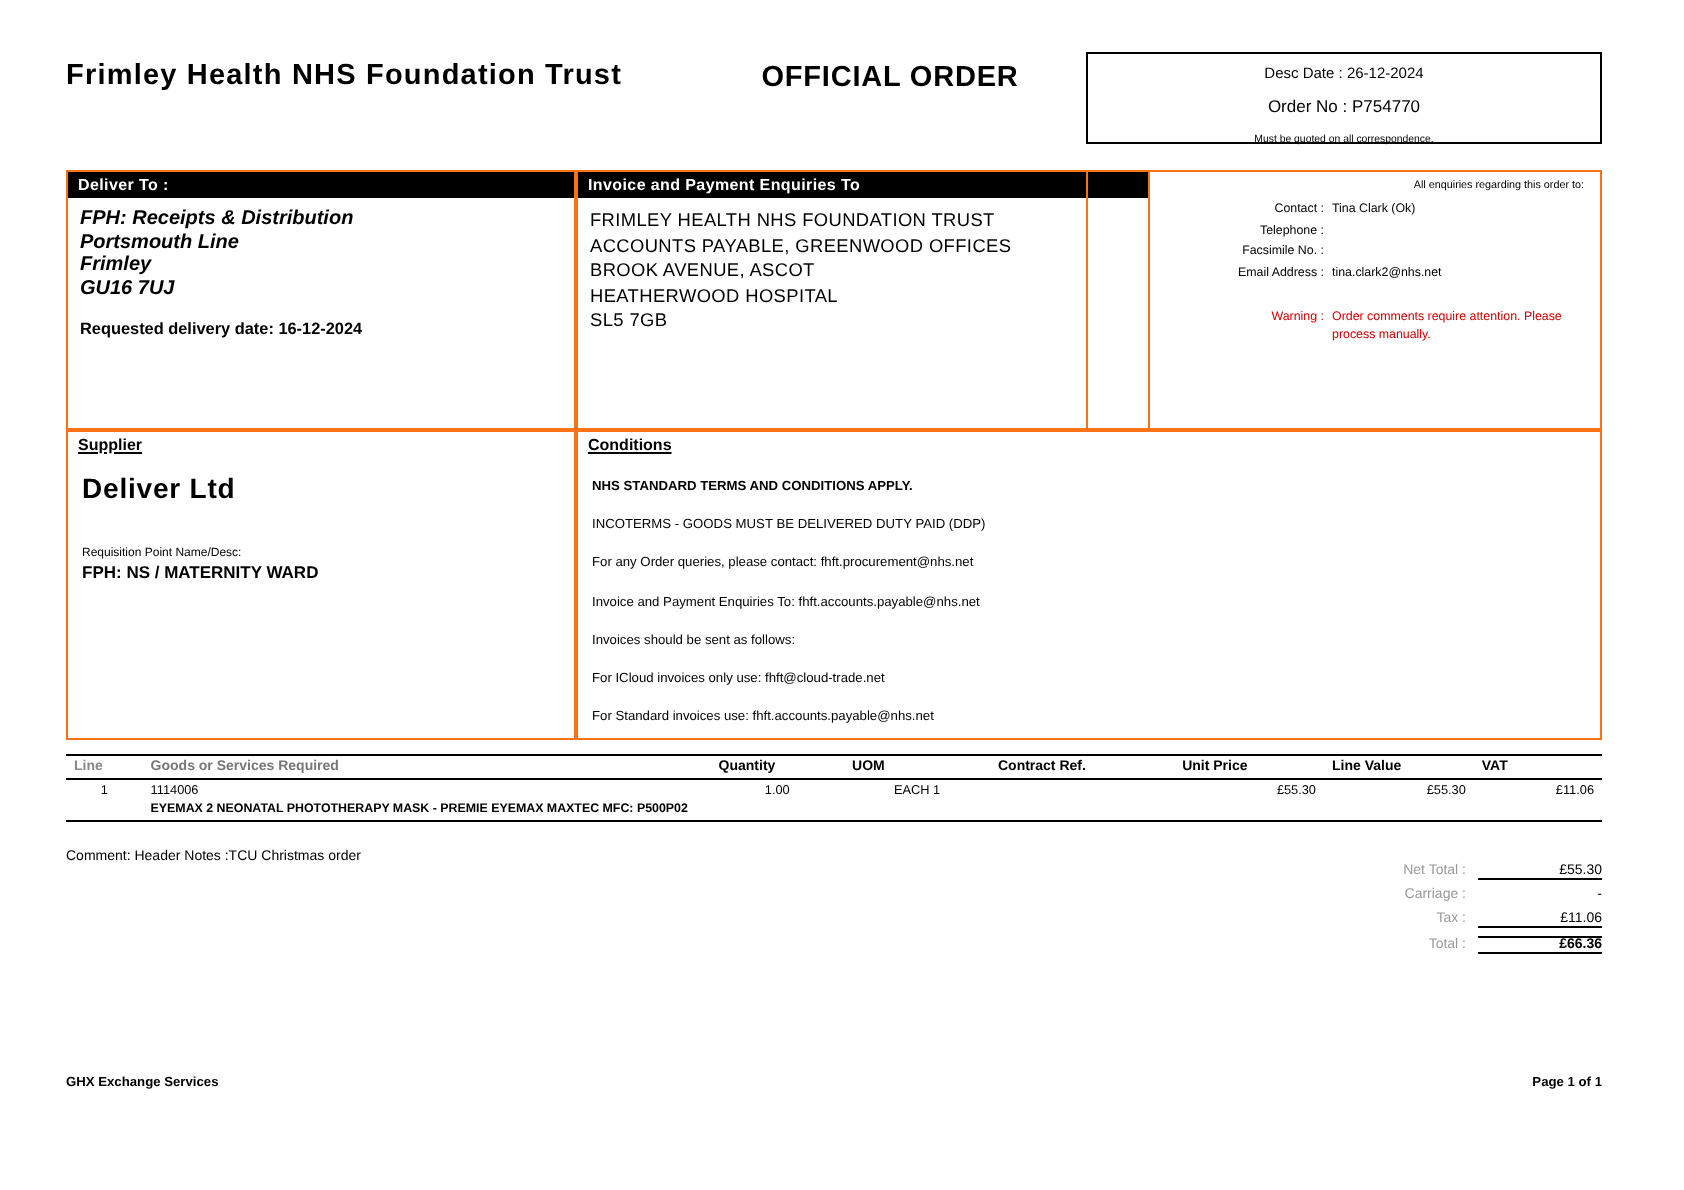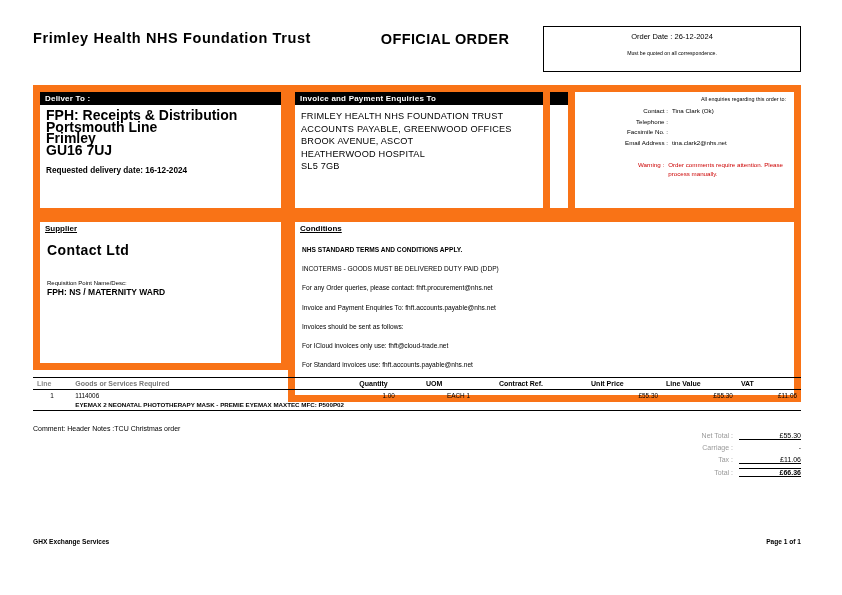--- a/index.html
+++ b/index.html
@@ -62,39 +62,40 @@
     text-align: center;
     font-size: 5.2px;
     margin-top: 9px;
     color: #000;
   }
 
   
   .block {
     position: absolute;
     box-sizing: border-box;
-    border: 7px solid #f97316;
+    border: 1px solid #f97316;
   }
   .deliver-block { left: 33px; top: 85px; width: 255px; height: 130px; }
   .invoice-block { left: 288px; top: 85px; width: 287px; height: 130px; }
   .enq-block     { left: 543px; top: 85px; width: 258px; height: 130px; }
 
   .band {
     background: #000;
     color: #fff;
     font-size: 8px;
     font-weight: bold;
     padding: 2px 4px 2px 5px;
     letter-spacing: 0.2px;
   }
   .deliver-lines {
     padding: 5px 0 0 6px;
-    font-size: 14px;
+    font-size: 10px;
     font-weight: bold;
     line-height: 11.5px;
+    font-style: italic;
   }
   .deliver-date {
     padding: 10px 6px 0 6px;
     font-size: 8.2px;
     font-weight: bold;
   }
   .invoice-lines {
     padding: 5px 6px 0 6px;
     font-size: 9.2px;
     line-height: 12.5px;
@@ -128,21 +129,21 @@
   }
   .warn-label {
     width: 118px;
     text-align: right;
     padding-right: 4px;
   }
   .warn-text { width: 130px; }
 
   
   .supplier-block { left: 33px; top: 215px; width: 255px; height: 155px; }
-  .cond-block     { left: 288px; top: 215px; width: 513px; height: 187px; }
+  .cond-block     { left: 288px; top: 215px; width: 513px; height: 155px; }
 
   .band-underline {
     font-size: 8px;
     font-weight: bold;
     padding: 2px 16px 1px 5px;
     text-decoration: underline;
   }
   .supplier-name {
     padding: 8px 6px 0 7px;
     font-size: 14px;
@@ -265,22 +266,26 @@
 </head>
 <body>
 
 <div class="page">
 
   <div class="hdr-title">Frimley Health NHS Foundation Trust</div>
   <div class="hdr-official">OFFICIAL ORDER</div>
 
   <div class="order-box">
     <div class="row">
-      <span>Order Date :</span>
+      <span>Desc Date :</span>
       <span>26-12-2024</span>
+    </div>
+    <div class="row two">
+      <span>Order No :</span>
+      <span>P754770</span>
     </div>
     <div class="note">Must be quoted on all correspondence.</div>
   </div>
 
   <div class="block deliver-block">
     <div class="band">Deliver To :</div>
     <div class="deliver-lines">
       <div>FPH: Receipts &amp; Distribution</div>
       <div>Portsmouth Line</div>
       <div>Frimley</div>
@@ -321,21 +326,21 @@
       </div>
     </div>
     <div class="warn">
       <span class="warn-label">Warning :</span>
       <span class="warn-text">Order comments require attention. Please process manually.</span>
     </div>
   </div>
 
   <div class="block supplier-block">
     <div class="band-underline">Supplier</div>
-    <div class="supplier-name">Contact Ltd</div>
+    <div class="supplier-name">Deliver Ltd</div>
     <div class="recpoint-label">Requisition Point Name/Desc:</div>
     <div class="recpoint-val">FPH: NS / MATERNITY WARD</div>
   </div>
 
   <div class="block cond-block">
     <div class="band-underline">Conditions</div>
     <div class="cond-lines">
       <div class="first">NHS STANDARD TERMS AND CONDITIONS APPLY.</div>
       <div>INCOTERMS - GOODS MUST BE DELIVERED DUTY PAID (DDP)</div>
       <div>For any Order queries, please contact: fhft.procurement@nhs.net</div>

